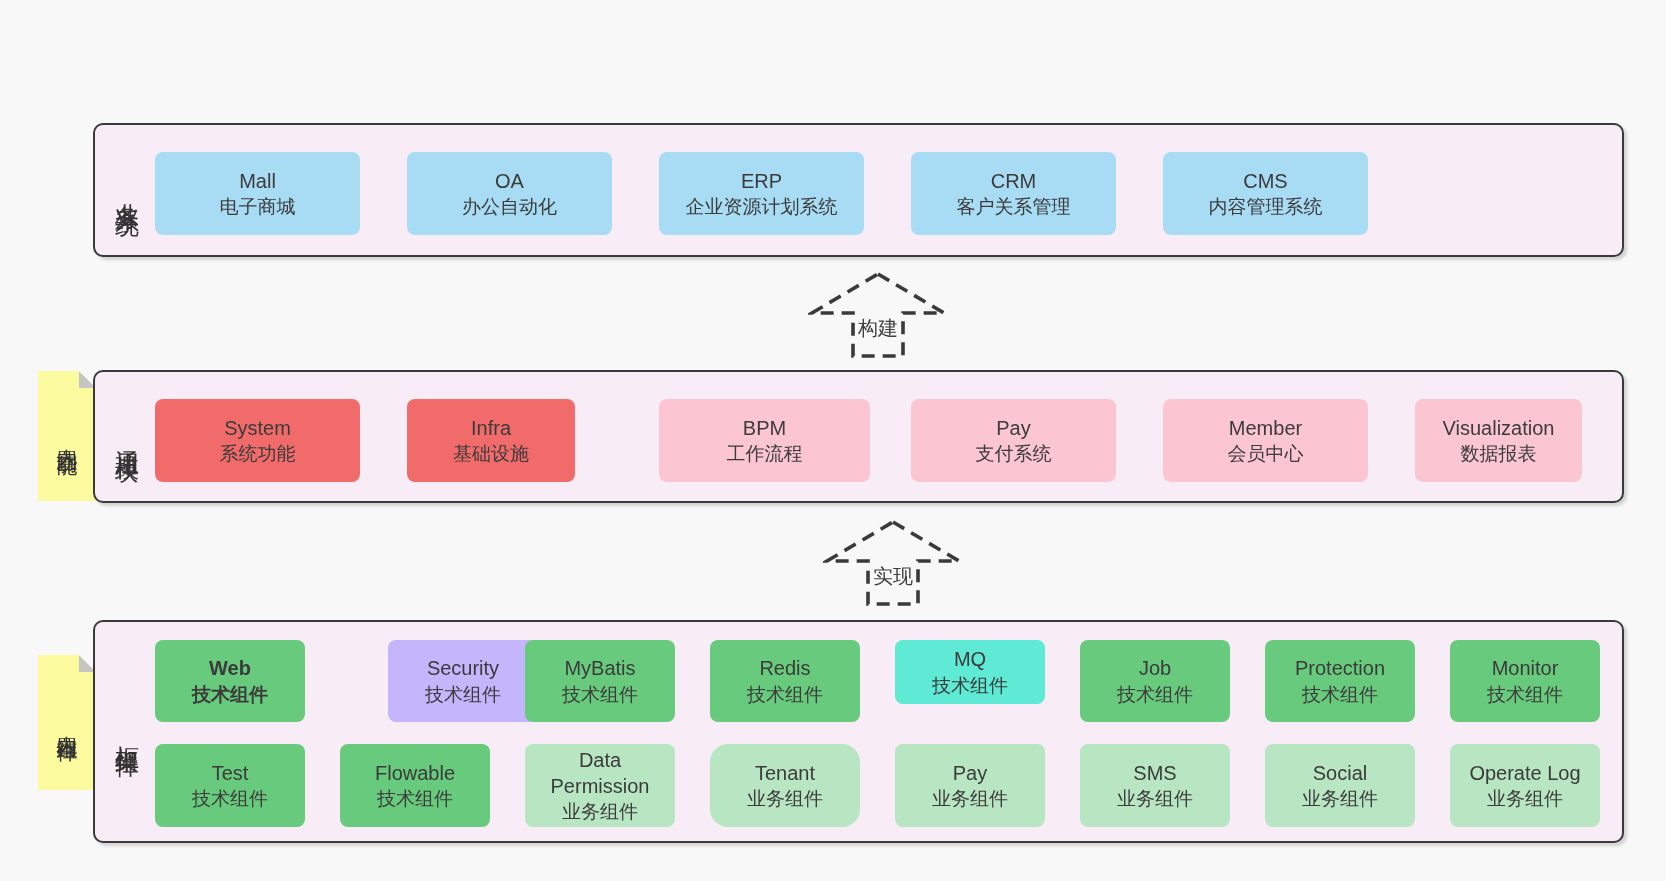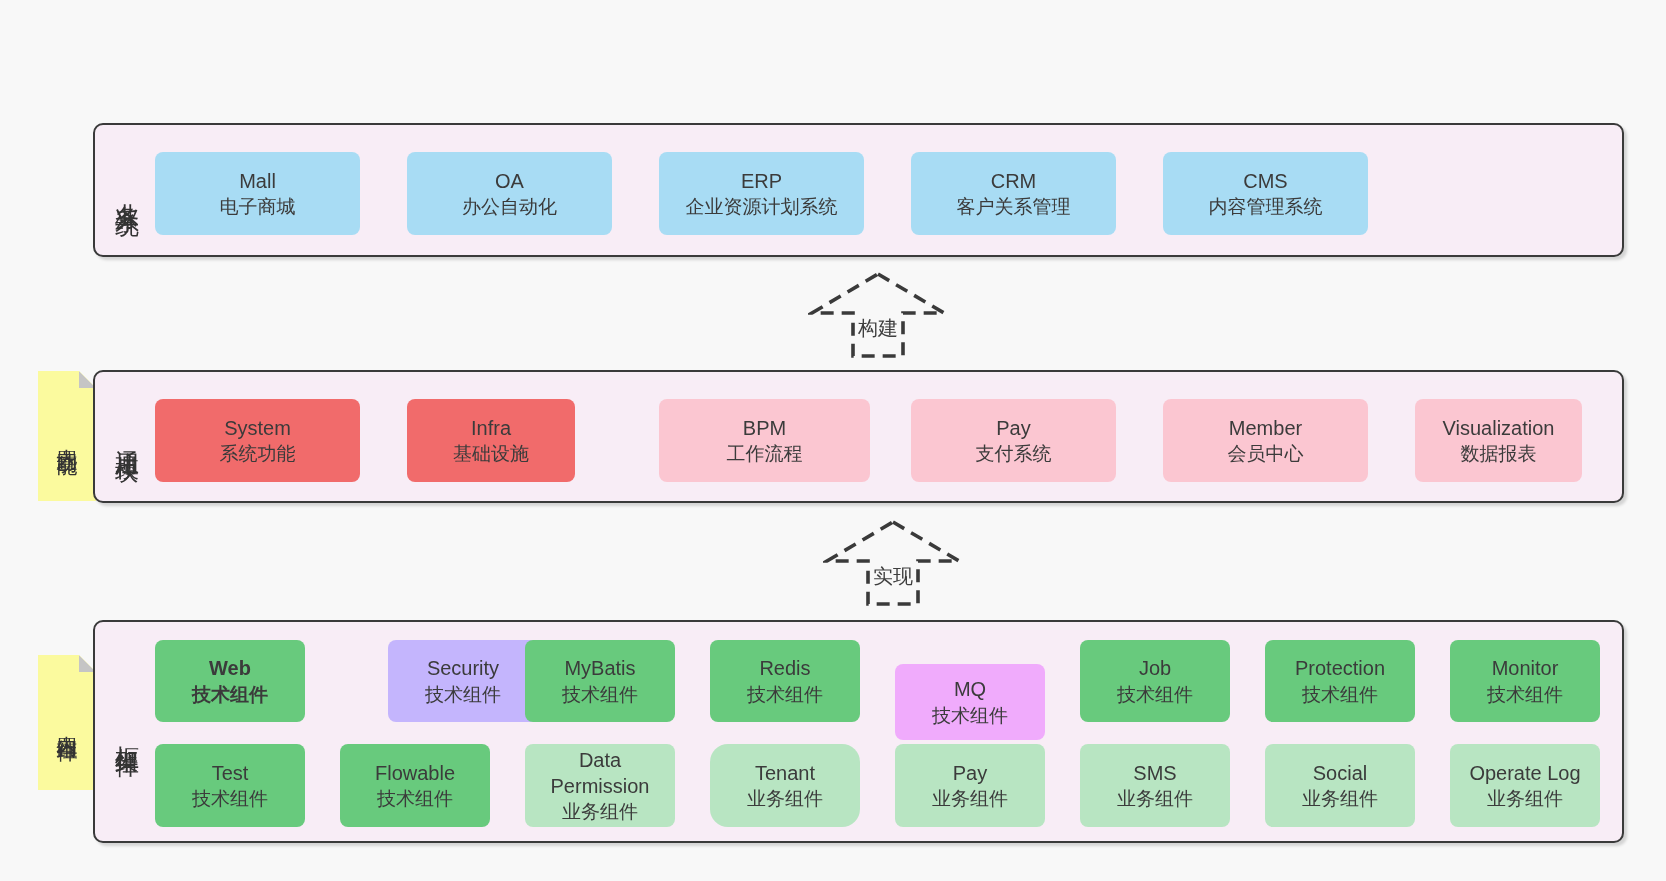--- a/index.html
+++ b/index.html
@@ -175,21 +175,21 @@
         <div class="zh">技术组件</div>
       </div>
       <div class="box" style="left: 430px; top: 18px; width: 150px; height: 82px; background: rgb(104, 202, 125);">
         <div class="en">MyBatis</div>
         <div class="zh">技术组件</div>
       </div>
       <div class="box" style="left: 615px; top: 18px; width: 150px; height: 82px; background: rgb(104, 202, 125);">
         <div class="en">Redis</div>
         <div class="zh">技术组件</div>
       </div>
-      <div class="box" style="left: 800px; top: 18px; width: 150px; height: 76px; background: #f0abfc; margin-top: 24px;">
+      <div class="box" style="left: 800px; top: 18px; width: 150px; height: 64px; background: #5eead4;">
         <div class="en">MQ</div>
         <div class="zh">技术组件</div>
       </div>
       <div class="box" style="left: 985px; top: 18px; width: 150px; height: 82px; background: rgb(104, 202, 125);">
         <div class="en">Job</div>
         <div class="zh">技术组件</div>
       </div>
       <div class="box" style="left: 1170px; top: 18px; width: 150px; height: 82px; background: rgb(104, 202, 125);">
         <div class="en">Protection</div>
         <div class="zh">技术组件</div>

